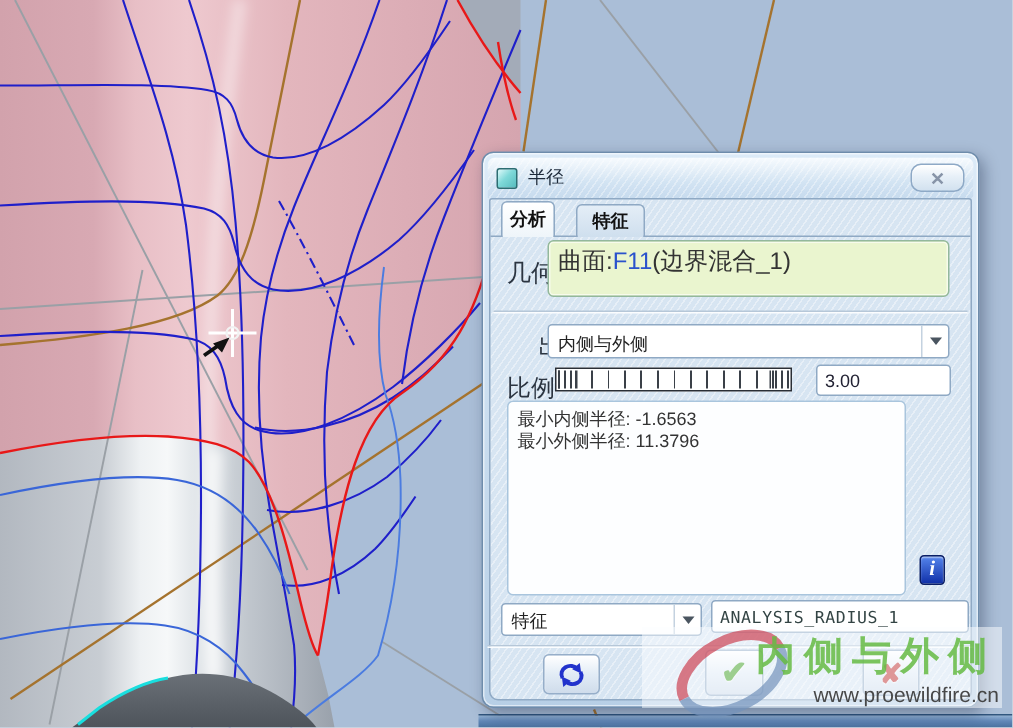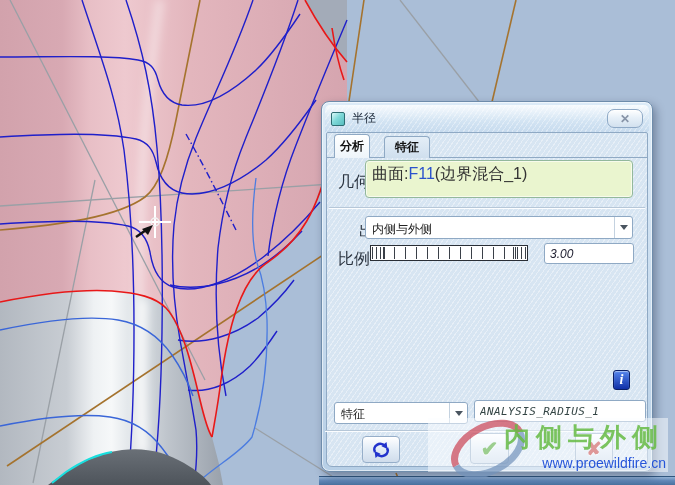--- a/index.html
+++ b/index.html
@@ -61,21 +61,21 @@
   .wheel{position:absolute;left:48px;top:143px;width:158px;height:16px;background:#fff;
     border:1px solid #2a2f36;}
   .wheel .ticks{position:absolute;inset:1px;
     background:repeating-linear-gradient(90deg,#3a4048 0 1px,transparent 1px 11px);}
   .wheel .cap{position:absolute;top:1px;bottom:1px;width:13px;
     background:repeating-linear-gradient(90deg,#3a4048 0 1px,transparent 1px 4px);}
   .wheel .cap.right{right:1px;}
   .wheel .cap.left{left:1px;}
 
   .text-input{position:absolute;background:#fff;border:1px solid #8fa9c4;border-radius:3px;
-    font-family:"Liberation Sans",sans-serif;font-size:12px;color:#223;padding:0 0 0 5px;outline:none;font-style:italic;}
+    font-family:"Liberation Sans",sans-serif;font-size:12px;color:#223;padding:0 0 0 5px;outline:none;}
   .mono{font-family:"DejaVu Sans Mono",monospace;font-size:11px;color:#344;letter-spacing:.4px;}
 
   .results{position:absolute;left:16px;top:165px;width:266px;height:130px;background:#fdfeff;
     border:1px solid #a9c5dd;border-radius:4px;padding:4px 6px;font-size:12px;line-height:15px;color:#333;}
 
   .info-icon{position:absolute;left:291px;top:268px;width:17px;height:20px;border:1px solid #0b1f66;
     border-radius:3px;background:linear-gradient(#5585ec,#1030a8);color:#fff;
     font-family:"Liberation Serif",serif;font-style:italic;font-weight:bold;font-size:14px;
     display:flex;align-items:center;justify-content:center;box-shadow:inset 0 1px 1px rgba(255,255,255,.5);}
 
@@ -87,21 +87,21 @@
   #btn-ok{left:148px;top:331px;width:39px;height:31px;font-size:21px;font-weight:bold;color:#3c9e1e;
     text-shadow:0 1px 1px rgba(255,255,255,.9);}
   #btn-cancel{left:253px;top:331px;width:38px;height:31px;font-size:18px;font-weight:bold;color:#c03030;
     text-shadow:0 1px 1px rgba(255,255,255,.9);}
 
   
   #watermark{position:absolute;left:428px;top:418px;width:240px;height:54px;z-index:3;
     background:rgba(252,253,255,.5);}
   #watermark .wm-title{position:absolute;right:4px;top:2px;font-size:26px;font-weight:bold;
     color:#66bb44;letter-spacing:6px;opacity:.85;white-space:nowrap;}
-  #watermark .wm-url{position:absolute;right:2px;bottom:1px;font-size:14px;color:#1d4ed8;opacity:.95;
+  #watermark .wm-url{position:absolute;right:2px;bottom:1px;font-size:14px;color:#404040;opacity:.95;
     white-space:nowrap;}
   #watermark svg{position:absolute;left:10px;top:0px;opacity:.7;}
 </style>
 </head>
 <body>
 
 <div id="stage">
 
   <svg id="scene" width="675" height="485" viewBox="0 0 675 485">
     <defs>
@@ -241,20 +241,24 @@
     </div>
 
     <div class="fld-label" style="left:16px;top:147px;text-align:right;">比例</div>
     <div class="wheel">
       <span class="ticks"></span>
       <span class="cap left"></span>
       <span class="cap right"></span>
     </div>
     <input class="text-input" style="left: 222px; top: 141px; width: 90px; height: 21px;" value="3.00">
 
+    <div class="results">
+      <div>最小内侧半径: -1.6563</div>
+      <div>最小外侧半径: 11.3796</div>
+    </div>
 
     <div class="info-icon">i</div>
 
     <div class="dropdown" style="left:12px;top:300px;width:134px;height:22px;">
       <span>特征</span>
       <span class="dd-arrow">
           <i></i>
         </span>
     </div>
     <input class="text-input mono" style="left: 152px; top: 298px; width: 172px; height: 22px;" value="ANALYSIS_RADIUS_1">

